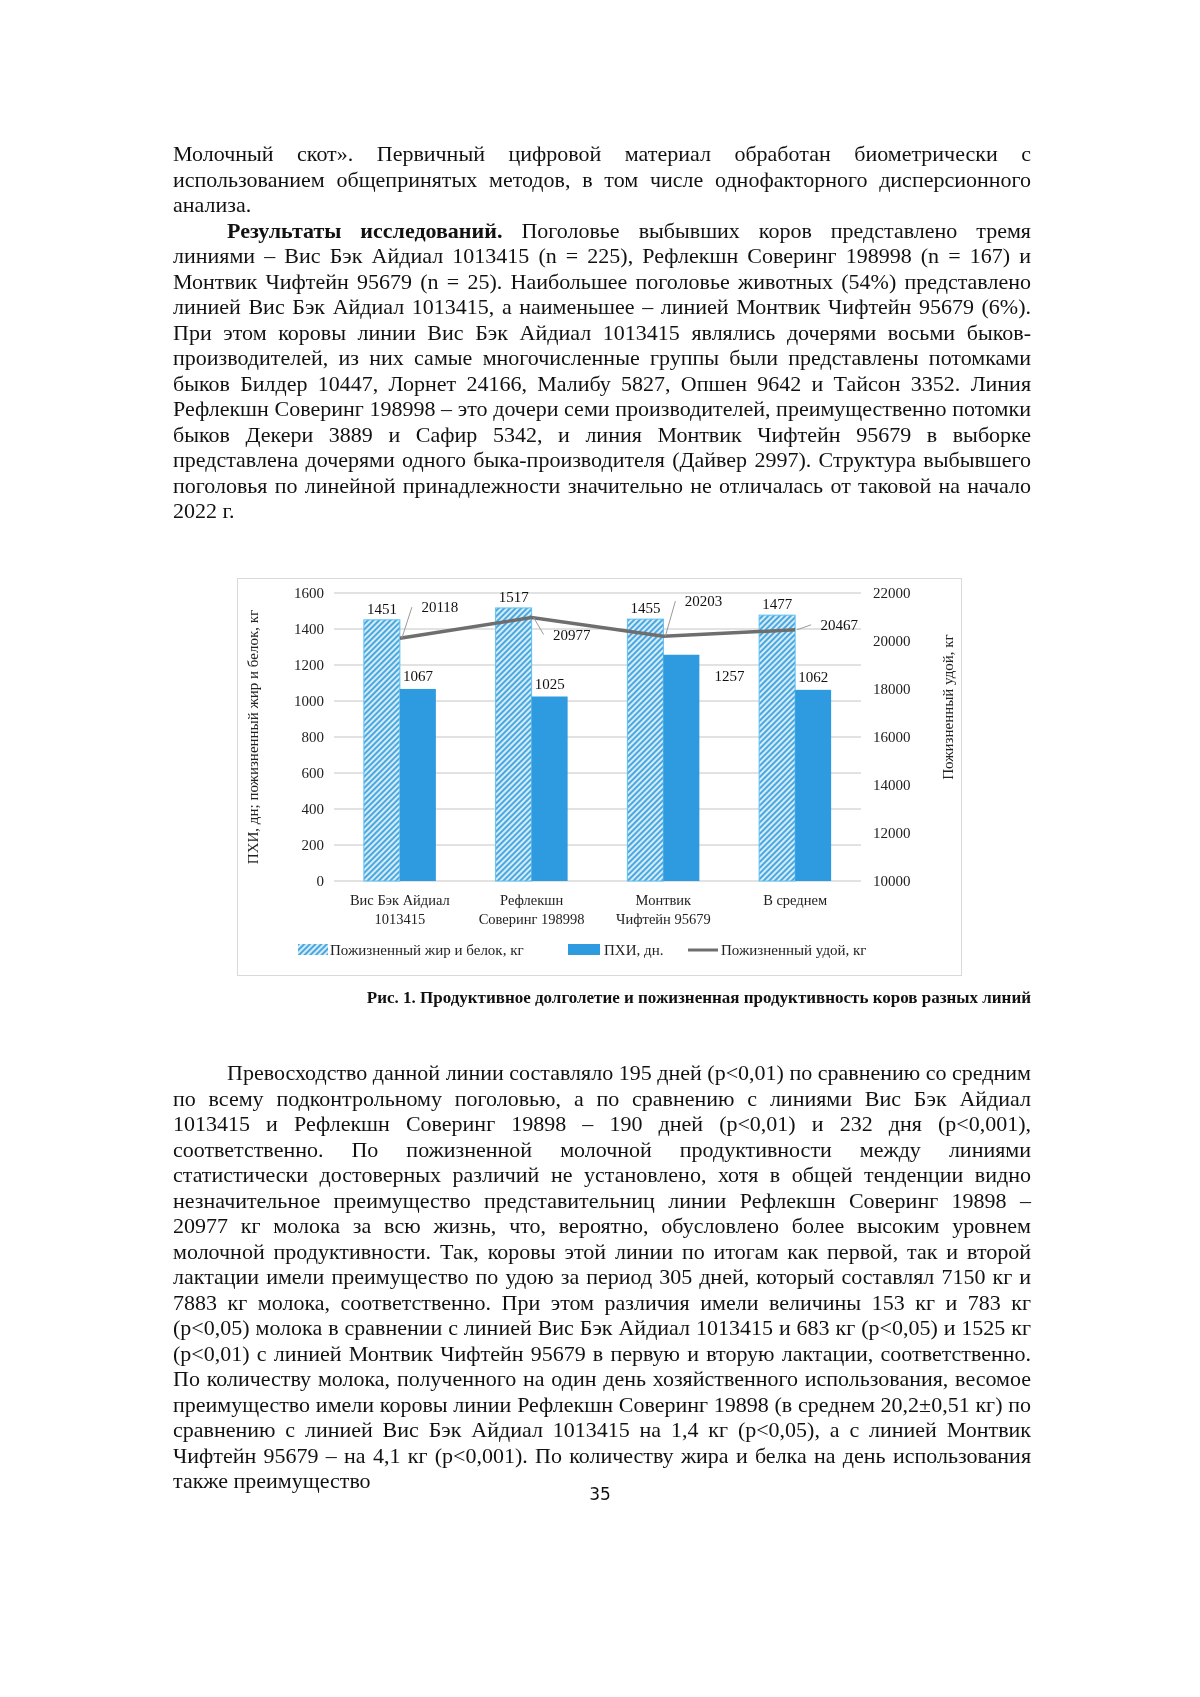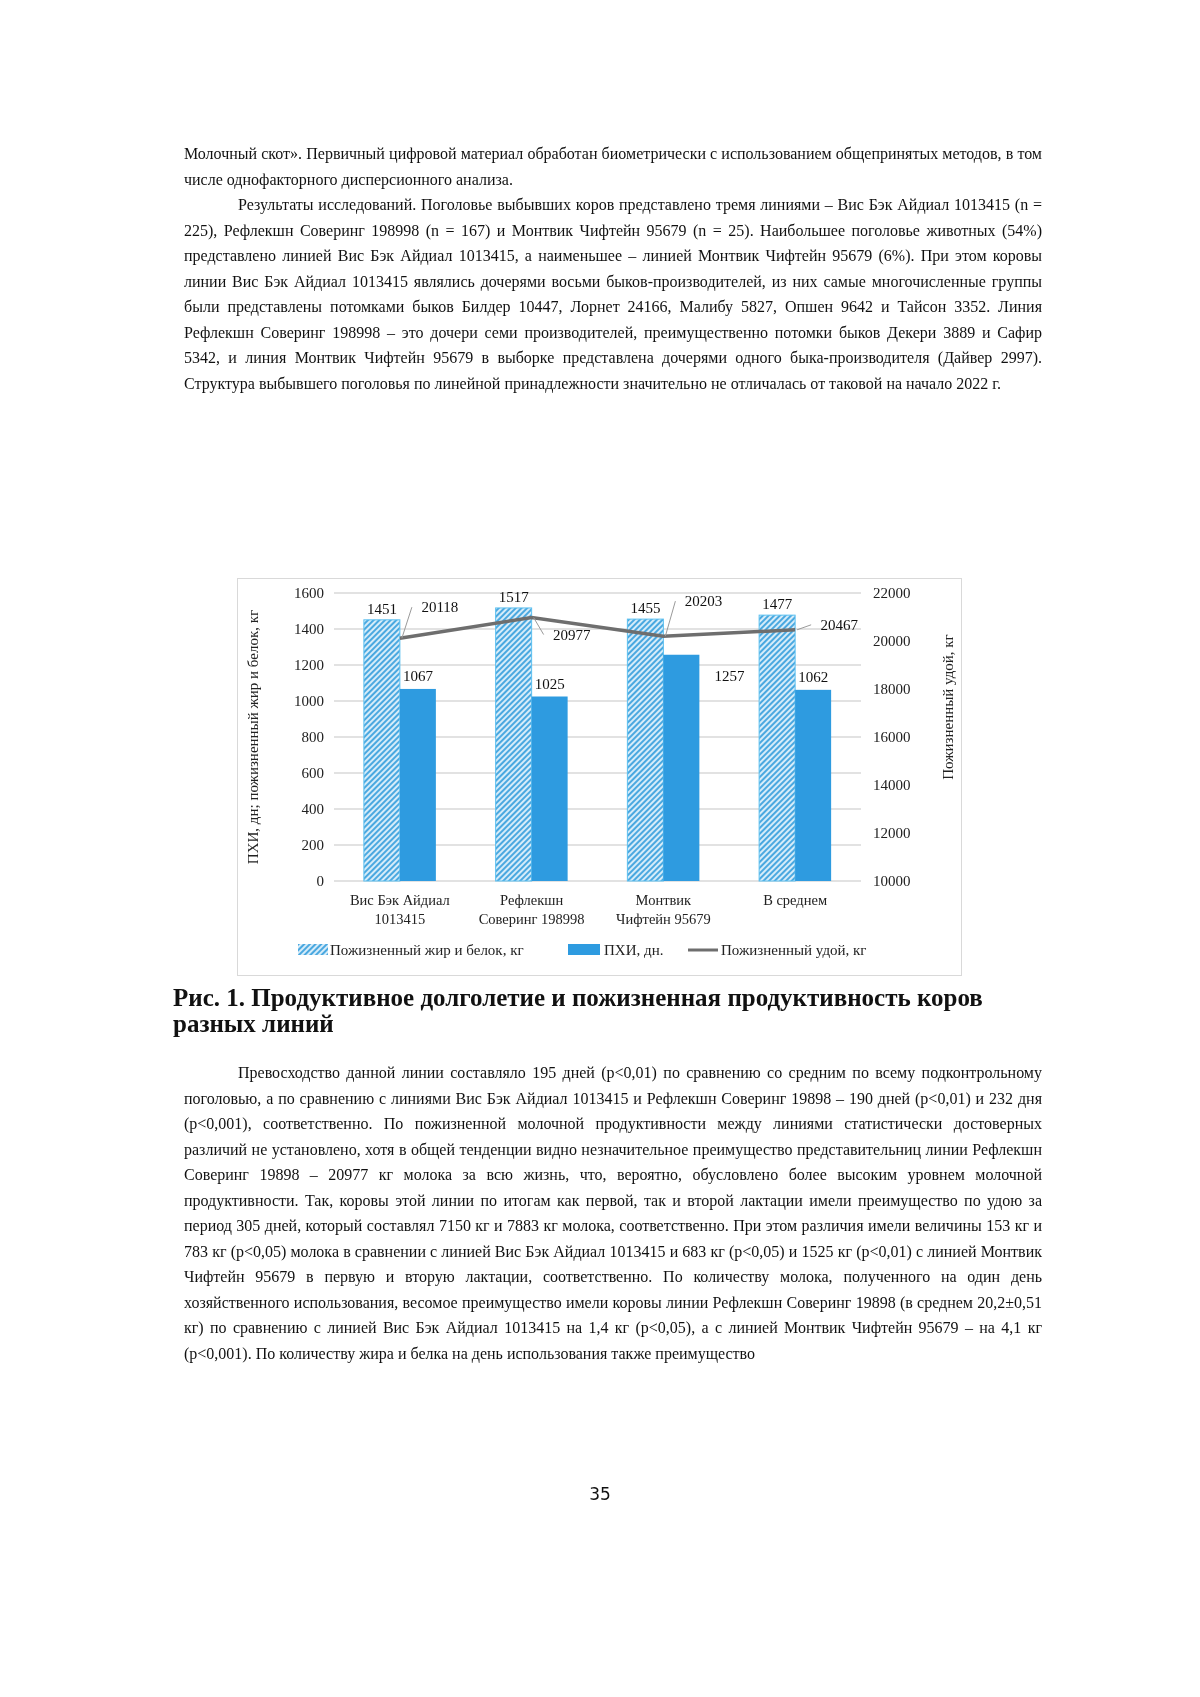--- a/index.html
+++ b/index.html
@@ -1,29 +1,29 @@
 <!DOCTYPE html>
 <html><head>
 <meta charset="utf-8">
 <style>
   html, body { margin: 0; padding: 0; background: #ffffff; }
   body { width: 1200px; height: 1697px; position: relative; overflow: hidden;
          font-family: "Liberation Serif", serif; color: #111; }
-  .text-block { position: absolute; left: 184px; width: 858px; font-size: 16px; line-height: 25.5px;
+  .text-block { position: absolute; left: 173px; width: 858px; font-size: 22px; line-height: 25.5px;
                 text-align: justify; }
   .text-block p { margin: 0; }
   .indent { text-indent: 54px; }
-  .bold { font-weight: normal; }
+  .bold { font-weight: bold; }
   #block1 { top: 141px; }
   #block3 { top: 1060px; }
   .chart-frame { position: absolute; left: 237px; top: 578px; width: 723px; height: 396px;
                  border: 1.5px solid #d9d9d9; background: #fff; }
   .chart-frame svg { position: absolute; left: 0; top: 0; }
-  .caption { position: absolute; left: 173px; width: 858px; top: 985px; text-align: left;
-             font-weight: bold; font-size: 25px; line-height: 26px; }
+  .caption { position: absolute; left: 173px; width: 858px; top: 985px; text-align: right;
+             font-weight: bold; font-size: 17px; line-height: 26px; }
   .page-num { position: absolute; top: 1484px; left: 0; width: 1200px; text-align: center;
               font-family: "DejaVu Sans", sans-serif; font-size: 17px; }
   .tick { font-family: "Liberation Serif", serif; font-size: 15px; fill: #222; }
   .dlabel { font-family: "Liberation Serif", serif; font-size: 15px; fill: #111; }
   .cat { font-family: "Liberation Serif", serif; font-size: 14.5px; fill: #222; }
   .axt { font-family: "Liberation Serif", serif; font-size: 15px; fill: #222; }
   .leg { font-family: "Liberation Serif", serif; font-size: 15px; fill: #222; }
 </style>
 </head>
 <body>

